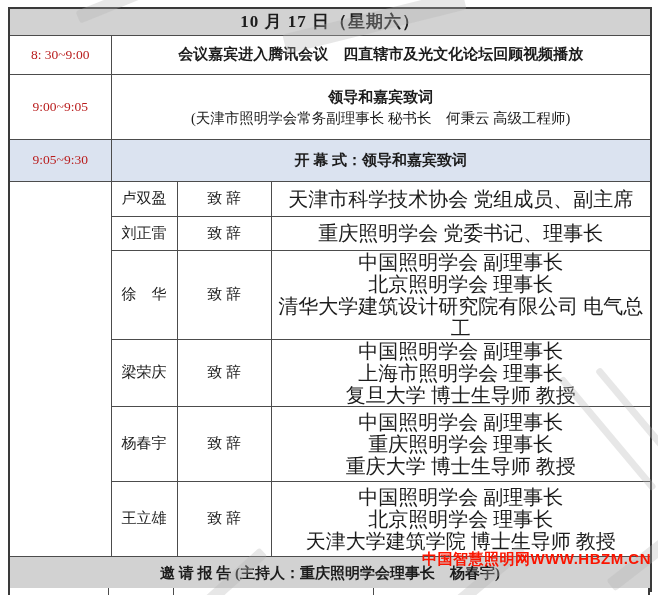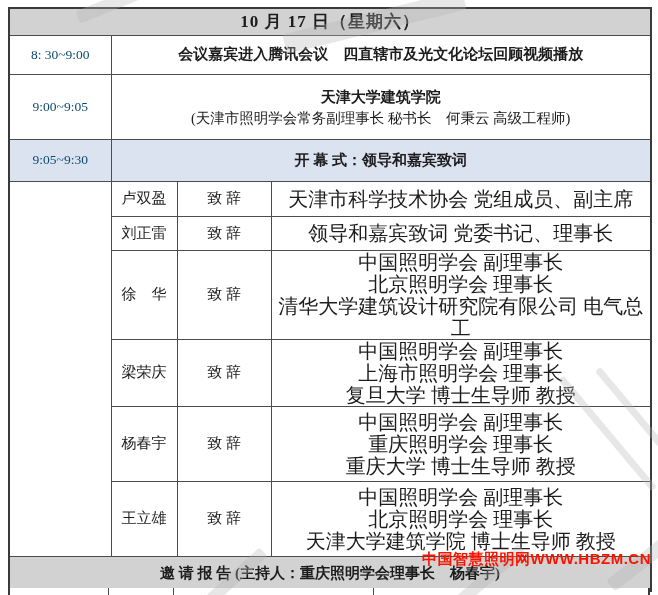--- a/index.html
+++ b/index.html
@@ -15,21 +15,21 @@
     border:2px solid #3a3a3a;
   }
   table.schedule td{
     border:1px solid #4c4c4c;
     padding:0;text-align:center;vertical-align:middle;
     overflow:hidden;
   }
   .date-row td{
     background:#d2d2d2;font-weight:bold;font-size:17px;letter-spacing:1px;
   }
-  .time-cell{font-size:13.5px;color:#0c4a6e;}
+  .time-cell{font-size:13.5px;color:#b91c1c;}
   .bold-line{font-weight:bold;font-size:15px;}
   .reg-line{font-size:14.5px;}
   .highlight-row td{background:#dbe3f0;}
   .name-cell,.action-cell{font-size:15px;}
   .titles-cell div{font-size:20px;line-height:22px;}
   .footer-row td{background:#d2d2d2;font-weight:bold;font-size:15px;}
   .intro-line1{margin-top:2px;}
   .intro-line2{margin-top:2px;}
   
   .bottom-stub{position:absolute;left:8px;top:588px;width:642px;height:7px;background:#ffffff;}
@@ -66,21 +66,21 @@
     </tr>
 
     <tr style="height:39px">
       <td class="time-cell">8: 30~9:00</td>
       <td colspan="3" class="bold-line">会议嘉宾进入腾讯会议　四直辖市及光文化论坛回顾视频播放</td>
     </tr>
 
     <tr style="height:65px">
       <td class="time-cell">9:00~9:05</td>
       <td colspan="3">
-        <div class="bold-line intro-line1">天津大学建筑学院</div>
+        <div class="bold-line intro-line1">领导和嘉宾致词</div>
         <div class="reg-line intro-line2">(天津市照明学会常务副理事长 秘书长　何秉云 高级工程师)</div>
       </td>
     </tr>
 
     <tr class="highlight-row" style="height:42px">
       <td class="time-cell">9:05~9:30</td>
       <td colspan="3" class="bold-line">开 幕 式：领导和嘉宾致词</td>
     </tr>
 
     <tr style="height:35px">
@@ -89,21 +89,21 @@
       <td class="action-cell">致 辞</td>
       <td class="titles-cell">
         <div>天津市科学技术协会 党组成员、副主席</div>
       </td>
     </tr>
 
     <tr style="height:34px">
       <td class="name-cell">刘正雷</td>
       <td class="action-cell">致 辞</td>
       <td class="titles-cell">
-        <div>领导和嘉宾致词 党委书记、理事长</div>
+        <div>重庆照明学会 党委书记、理事长</div>
       </td>
     </tr>
 
     <tr style="height:77px">
       <td class="name-cell">徐　华</td>
       <td class="action-cell">致 辞</td>
       <td class="titles-cell">
         <div>中国照明学会 副理事长</div>
         <div>北京照明学会 理事长</div>
         <div>清华大学建筑设计研究院有限公司 电气总工</div>

